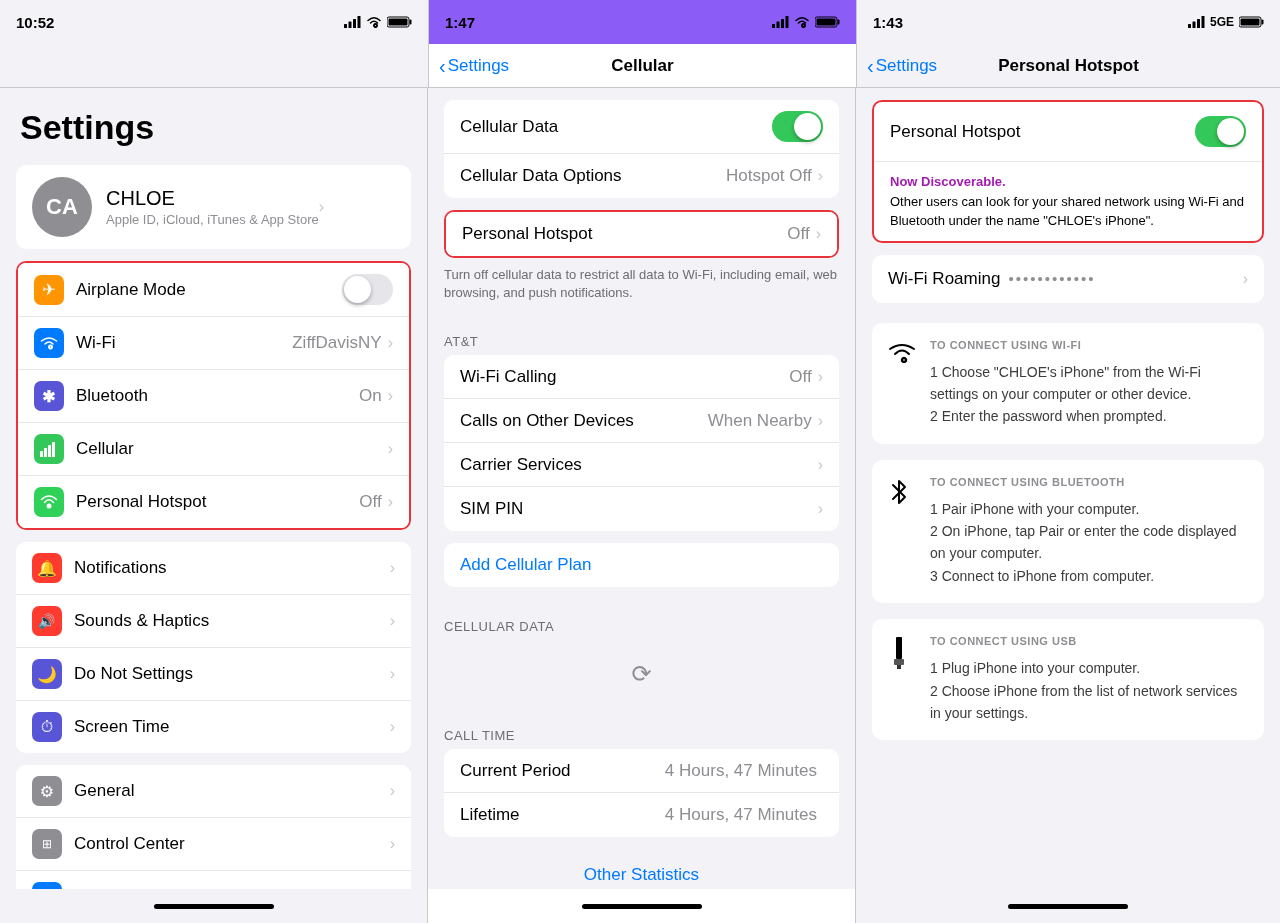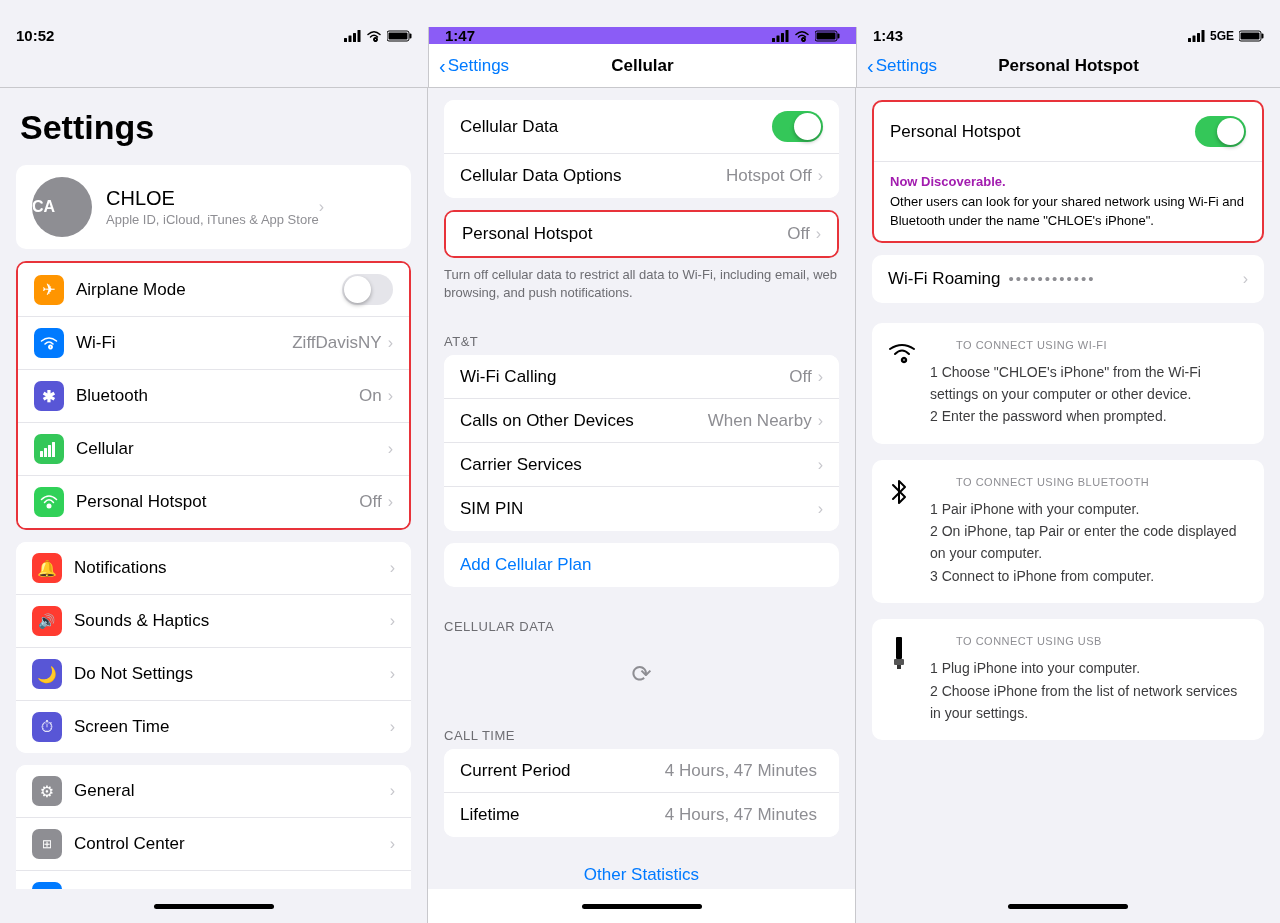--- a/index.html
+++ b/index.html
@@ -11,21 +11,20 @@
       overflow: hidden;
       display: flex;
       flex-direction: column;
     }
 
     
     .status-bars {
       display: flex;
       height: 44px;
       background: #f2f2f7;
-      align-items: flex-end;
     }
     .status-bar {
       display: flex;
       align-items: center;
       justify-content: space-between;
       padding: 0 16px;
       font-size: 15px;
       font-weight: 600;
     }
     .status-bar-left { width: 428px; }
@@ -169,21 +168,22 @@
       margin: 8px 16px;
       border-radius: 10px;
     }
     .avatar {
       width: 60px;
       height: 60px;
       border-radius: 50%;
       background: #8e8e93;
       display: flex;
       align-items: center;
-      font-size: 16px;
+      justify-content: center;
+      font-size: 22px;
       font-weight: 600;
       color: #fff;
       margin-right: 14px;
       flex-shrink: 0;
     }
     .profile-info .profile-name {
       font-size: 20px;
       font-weight: 500;
       color: #000;
     }
@@ -288,26 +288,25 @@
 
     .connect-block {
       background: #fff;
       border-radius: 10px;
       padding: 16px;
       margin-bottom: 16px;
     }
 
     .connect-header {
       font-size: 11px;
-      font-weight: 400;
+      font-weight: 700;
       color: #8e8e93;
       text-transform: uppercase;
       letter-spacing: 0.5px;
       margin-bottom: 10px;
-      margin-left: 26px;
     }
 
     .connect-steps {
       font-size: 14px;
       color: #3c3c3e;
       line-height: 1.6;
     }
 
     .connect-block-inner {
       display: flex;

